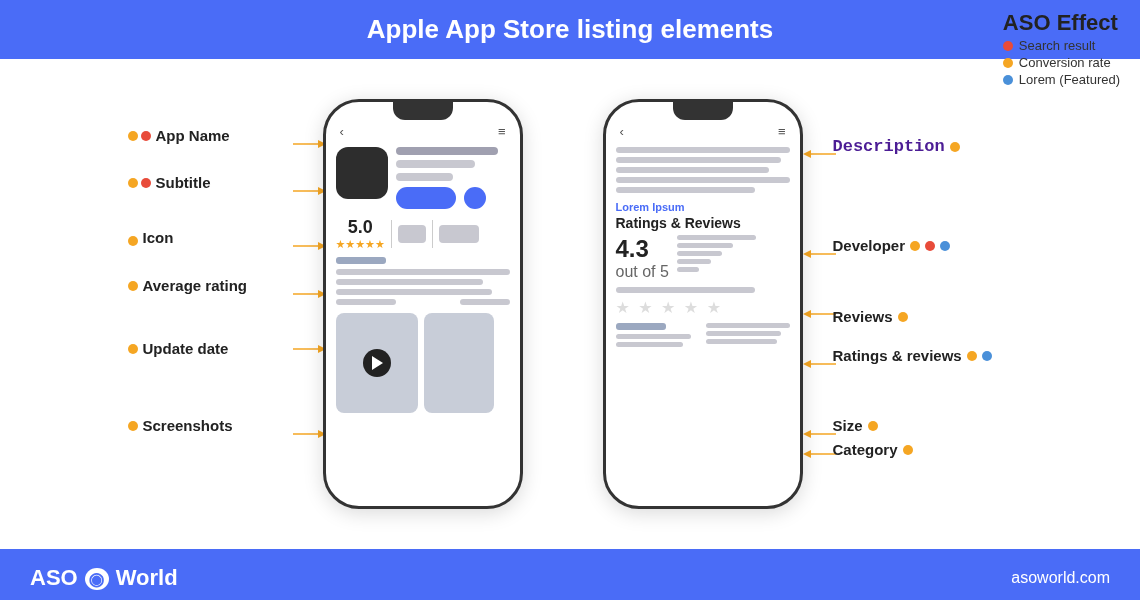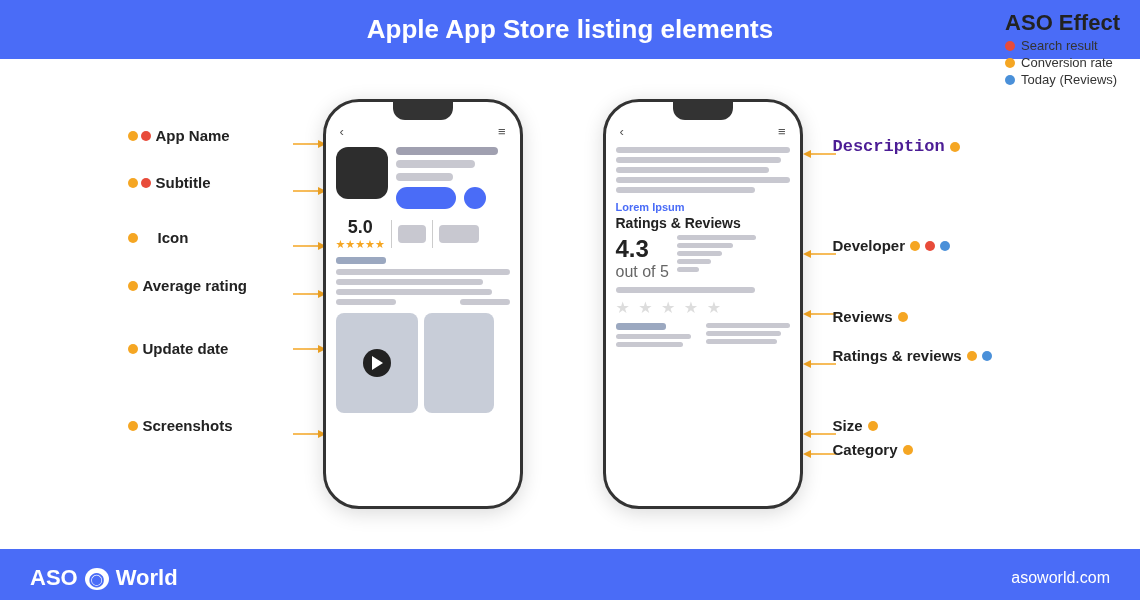--- a/index.html
+++ b/index.html
@@ -85,21 +85,21 @@
     <div class="legend-item">
       <span class="dot dot-red"></span>
       <span>Search result</span>
     </div>
     <div class="legend-item">
       <span class="dot dot-orange"></span>
       <span>Conversion rate</span>
     </div>
     <div class="legend-item">
       <span class="dot dot-blue"></span>
-      <span>Today (Reviews)</span>
+      <span>Lorem (Featured)</span>
     </div>
   </div>
 </div>
 
 <div class="main">
 
   <div style="display:flex; flex-direction:column; justify-content:flex-start; width:165px; height:410px; position:relative; padding-top:30px; gap:0;">
 
     <div style="position:absolute; top:28px; left:0; display:flex; align-items:center; gap:5px;">
       <div style="display:flex;gap:3px;">
@@ -110,21 +110,21 @@
     </div>
 
     <div style="position:absolute; top:75px; left:0; display:flex; align-items:center; gap:5px;">
       <div style="display:flex;gap:3px;">
           <span class="dot dot-orange"></span>
           <span class="dot dot-red"></span>
         </div>
       <span style="font-size:15px;font-weight:700;color:#222;">Subtitle</span>
     </div>
 
-    <div style="position:absolute; top:130px; left:0; display:flex; align-items:center; gap:20px;">
+    <div style="position:absolute; top:130px; left:0; display:flex; align-items:flex-end; gap:5px;">
       <div style="display:flex;gap:3px;">
           <span class="dot dot-orange"></span>
         </div>
       <span style="font-size:15px;font-weight:700;color:#222;">Icon</span>
     </div>
 
     <div style="position:absolute; top:178px; left:0; display:flex; align-items:center; gap:5px;">
       <div style="display:flex;gap:3px;">
           <span class="dot dot-orange"></span>
         </div>

